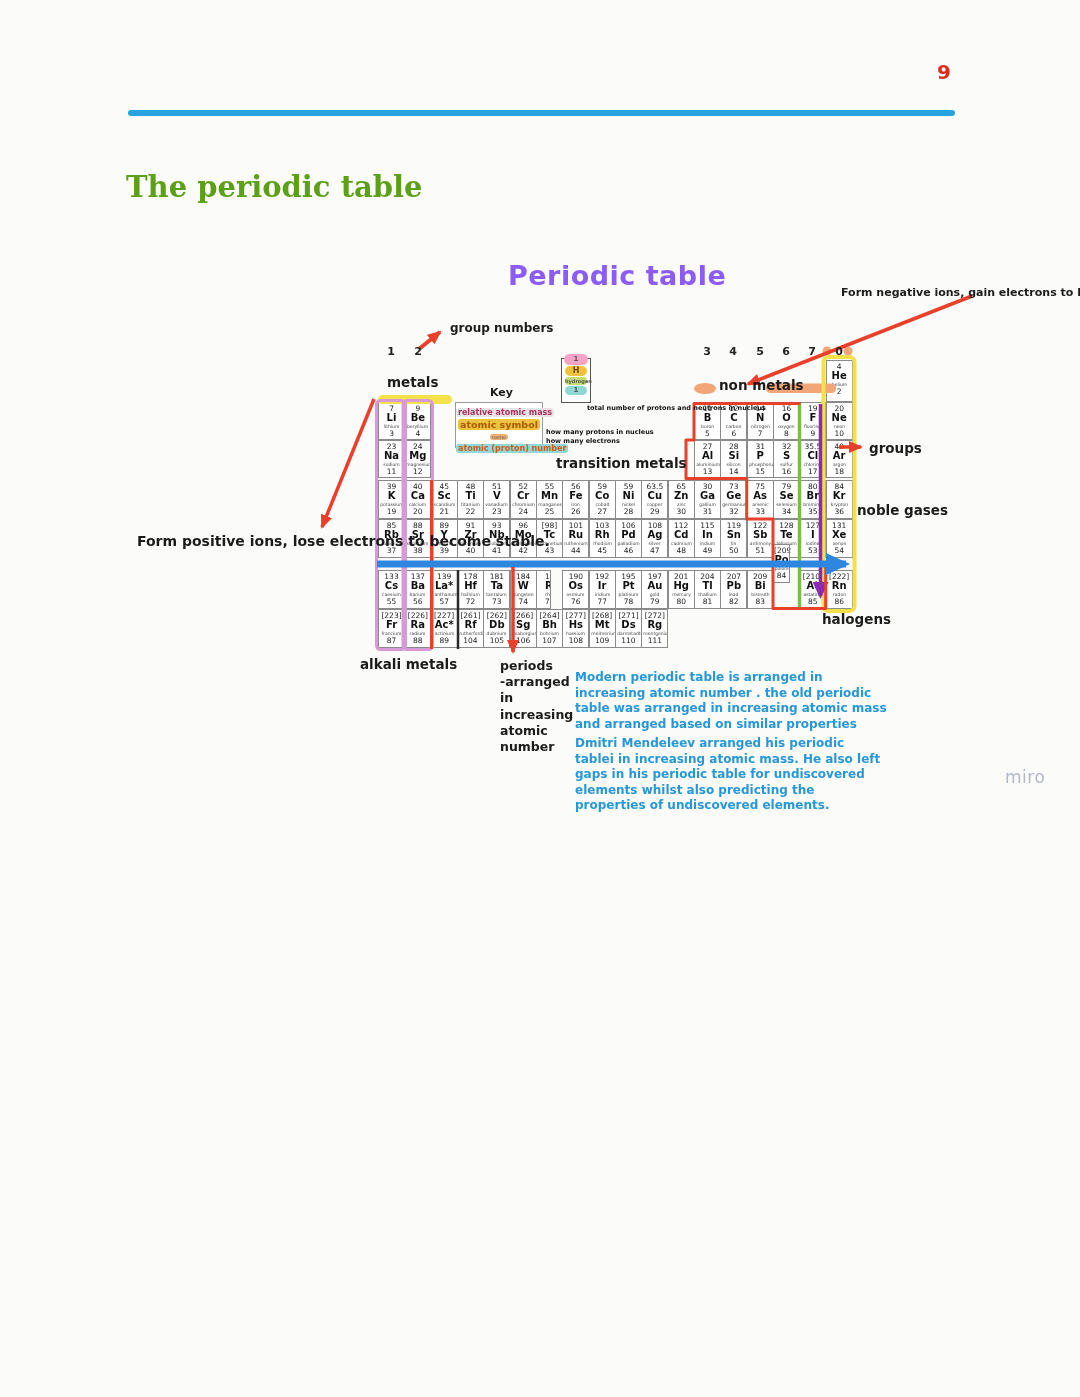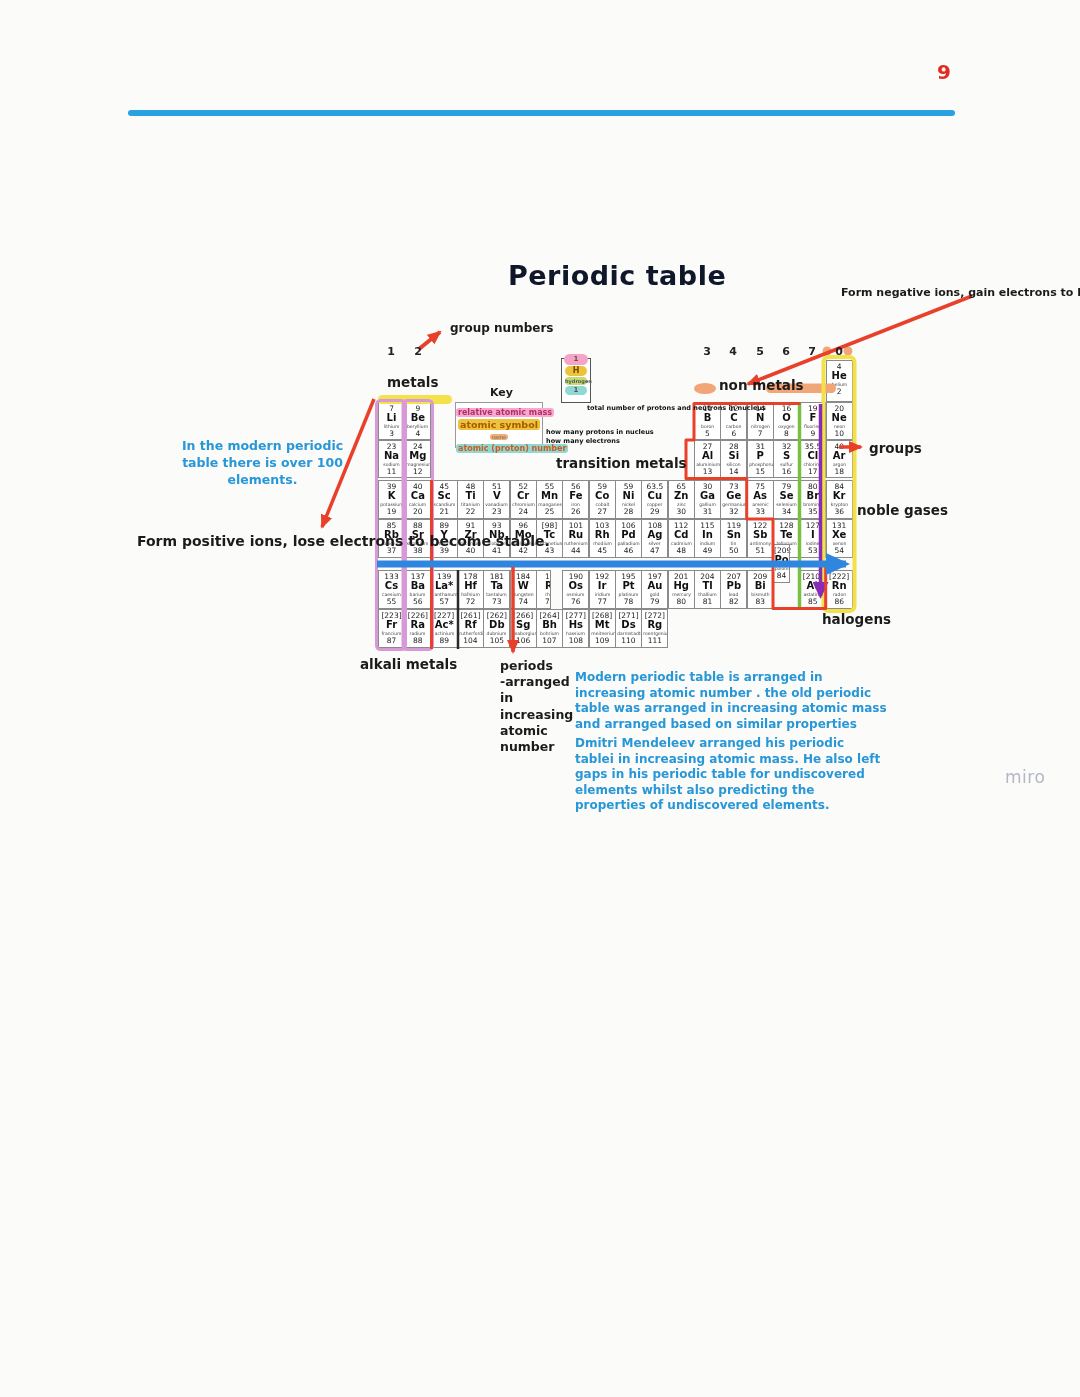--- a/index.html
+++ b/index.html
@@ -4,39 +4,39 @@
 <style>
   html,body{margin:0;padding:0;background:#fff;}
   .page{position:relative;width:1080px;height:1397px;background:#fbfbf9;
         font-family:"DejaVu Sans","Liberation Sans",sans-serif;overflow:hidden;}
   .abs{position:absolute;}
   .lbl{position:absolute;font-weight:bold;color:#1b1b1b;white-space:nowrap;z-index:6;}
   .page-num{position:absolute;left:937px;top:60px;color:#e02b20;font-size:20px;font-weight:bold;z-index:6;}
   .rule{position:absolute;left:128px;top:110px;width:827px;height:6px;background:#29a3e0;border-radius:3px;z-index:2;}
   .doc-title{position:absolute;left:126px;top:170px;font-family:"DejaVu Serif","Liberation Serif",serif;
              font-weight:bold;font-size:29px;color:#5ca017;z-index:6;}
-  .pt-title{position:absolute;left:508px;top:260px;font-size:27px;font-weight:bold;color:#0f172a;letter-spacing:.5px;z-index:6;}
+  .pt-title{position:absolute;left:508px;top:260px;font-size:27px;font-weight:bold;color:#8b5cf6;letter-spacing:.5px;z-index:6;}
   .blue-note{position:absolute;color:#2797d8;font-weight:bold;z-index:6;}
   .watermark{position:absolute;left:1005px;top:767px;color:#b4b8c4;font-size:17px;z-index:6;letter-spacing:.5px;}
 
   
   .cell{position:absolute;box-sizing:border-box;background:#fff;border:1px solid #8a8a8a;
         text-align:center;z-index:2;overflow:hidden;padding-top:1px;}
   .pt-mass{font-size:7.5px;line-height:9px;color:#222;}
   .pt-sym{font-size:10px;font-weight:bold;line-height:10px;color:#111;}
   .pt-name{font-size:5px;line-height:6px;color:#444;white-space:nowrap;transform:scale(.9);transform-origin:center;}
   .pt-num{font-size:7.5px;line-height:9px;color:#222;}
   .gnum{position:absolute;width:14px;text-align:center;font-size:11px;font-weight:bold;color:#222;z-index:6;}
 
   
   .key-box{position:absolute;left:455px;top:402px;width:88px;height:46px;box-sizing:border-box;
            border:1px solid #999;background:#fff;z-index:3;text-align:center;padding-top:2px;}
   .krow{line-height:10px;white-space:nowrap;}
   .hl{border-radius:3px;padding:0 2px;}
-  .hl-pink{background:#f9a8d4;color:#b03060;font-size:8px;font-weight:bold;}
+  .hl-pink{background:#e5e5e5;color:#b03060;font-size:8px;font-weight:bold;}
   .hl-yel{background:#edc23c;color:#a85b00;font-size:9.5px;font-weight:bold;}
   .hl-org{background:#efae72;color:#666;font-size:5px;}
   .hl-cyan{background:#8fd8d4;color:#cf5a1e;font-size:8px;font-weight:bold;}
   .key-note{position:absolute;font-size:6.5px;font-weight:bold;color:#111;z-index:6;white-space:nowrap;}
 
   
   .hkey{position:absolute;left:561px;top:358px;width:30px;height:45px;box-sizing:border-box;
         border:1px solid #555;background:#fff;z-index:3;text-align:center;}
   .pill{display:block;margin:1px auto;border-radius:5px;width:22px;font-weight:bold;color:#555;}
   .pill-pink{background:#f6a3c5;height:11px;font-size:7px;line-height:11px;width:24px;margin-top:-5px;border-radius:7px;}
@@ -46,20 +46,21 @@
 
   svg.overlay{position:absolute;left:0;top:0;z-index:4;pointer-events:none;}
 </style>
 </head>
 <body>
 
 <div class="page">
 
   <div class="page-num">9</div>
   <div class="rule"></div>
+  <div class="doc-title">The periodic table</div>
 
   <div class="pt-title">Periodic table</div>
 
   <div class="lbl" style="left:841px;top:286px;font-size:11px;">Form negative ions, gain electrons to become stable</div>
 
   <div class="lbl" style="left:450px;top:321px;font-size:12px;">group numbers</div>
 
   <div class="lbl" style="left:387px;top:374px;font-size:13.5px;">metals</div>
 
   <div class="lbl" style="left:719px;top:377px;font-size:13.5px;">non metals</div>
@@ -79,21 +80,20 @@
     <span class="pill pill-grn">hydrogen</span>
     <span class="pill pill-cyan">1</span>
   </div>
 
   <div class="key-note" style="left:546px;top:404px;padding-left:41px;">total number of protons and neutrons in nucleus</div>
   <div class="key-note" style="left:546px;top:428px;">how many protons in nucleus</div>
   <div class="key-note" style="left:546px;top:437px;">how many electrons</div>
 
   <div class="lbl" style="left:556px;top:455px;font-size:13.5px;">transition metals</div>
 
-  <div class="blue-note" style="left:170px;top:437px;width:185px;font-size:12.5px;line-height:17px;text-align:center;">In the modern periodic table there is over 100 elements.</div>
 
   <div class="lbl" style="left:137px;top:533px;font-size:14px;">Form positive ions, lose electrons to become stable.</div>
 
   <div class="lbl" style="left:869px;top:440px;font-size:13.5px;">groups</div>
   <div class="lbl" style="left:857px;top:502px;font-size:13.5px;">noble gases</div>
   <div class="lbl" style="left:822px;top:611px;font-size:13.5px;">halogens</div>
   <div class="lbl" style="left:360px;top:656px;font-size:13.5px;text-align:right;">alkali metals</div>
 
   <div class="abs" style="left:500px;top:658px;z-index:6;">
     <div class="lbl" style="position:static;font-size:12.5px;line-height:16.2px;">periods</div>

